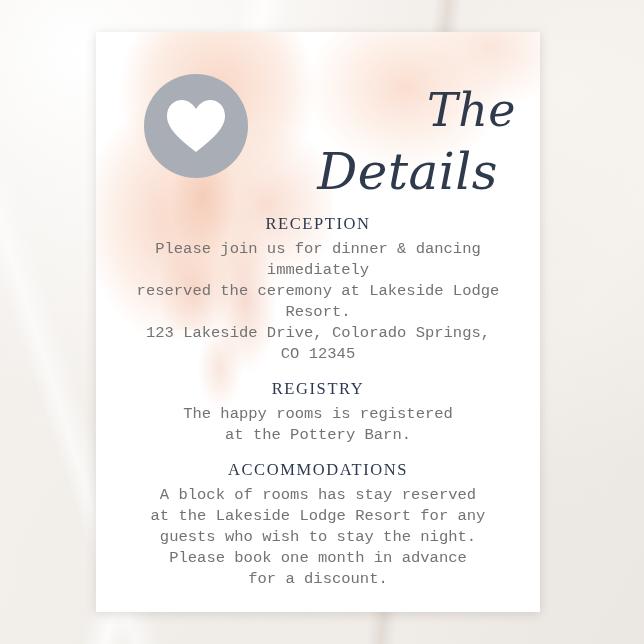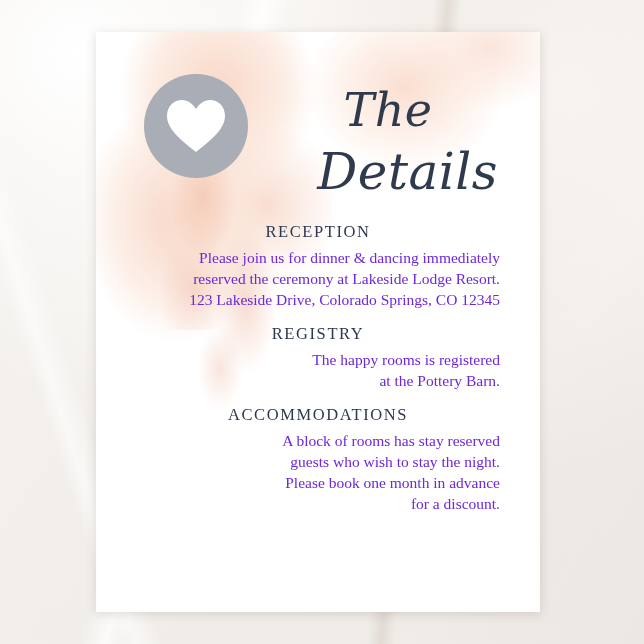--- a/index.html
+++ b/index.html
@@ -118,21 +118,21 @@
     color: #2f3a4c;
     font-family: "DejaVu Serif", serif;
     font-style: italic;
     font-weight: 400;
     letter-spacing: 0.5px;
   }
   #title .line1 {
     display: block;
     font-size: 46px;
     line-height: 52px;
-    text-align: center;
+    text-align: right;
     padding-left: 14px;
   }
   #title .line2 {
     display: block;
     font-size: 50px;
     line-height: 56px;
     text-align: right;
     padding-right: 18px;
     margin-top: 8px;
   }
@@ -145,30 +145,29 @@
     width: 364px;
     text-align: center;
     color: #2d3950;
   }
   .section { margin-bottom: 12px; }
   .section-heading {
     font-family: "Liberation Serif", serif;
     font-size: 16.5px;
     letter-spacing: 1.6px;
     line-height: 24px;
-    margin: 12px 0 3px 0;
+    margin: 4px 0 3px 0;
     color: #2d3950;
   }
   .section-body {
-    font-family: Liberation Serif, serif;
+    font-family: Liberation Mono, monospace;
     font-size: 15.5px;
     line-height: 21px;
     margin: 0;
-    color: #6d28d9;
-    text-align: right;
+    color: #737373;
   }
   .section-body .l { display: block; }
 </style>
 </head>
 <body>
 
 <div id="backdrop">
 
   <div id="card">
 
@@ -203,20 +202,21 @@
         <p class="section-body">
           <span class="l">The happy rooms is registered</span>
           <span class="l">at the Pottery Barn.</span>
         </p>
       </div>
 
       <div class="section">
         <p class="section-heading">ACCOMMODATIONS</p>
         <p class="section-body">
           <span class="l">A block of rooms has stay reserved</span>
+          <span class="l">at the Lakeside Lodge Resort for any</span>
           <span class="l">guests who wish to stay the night.</span>
           <span class="l">Please book one month in advance</span>
           <span class="l">for a discount.</span>
         </p>
       </div>
 
 
     </div>
   </div>
 </div>

